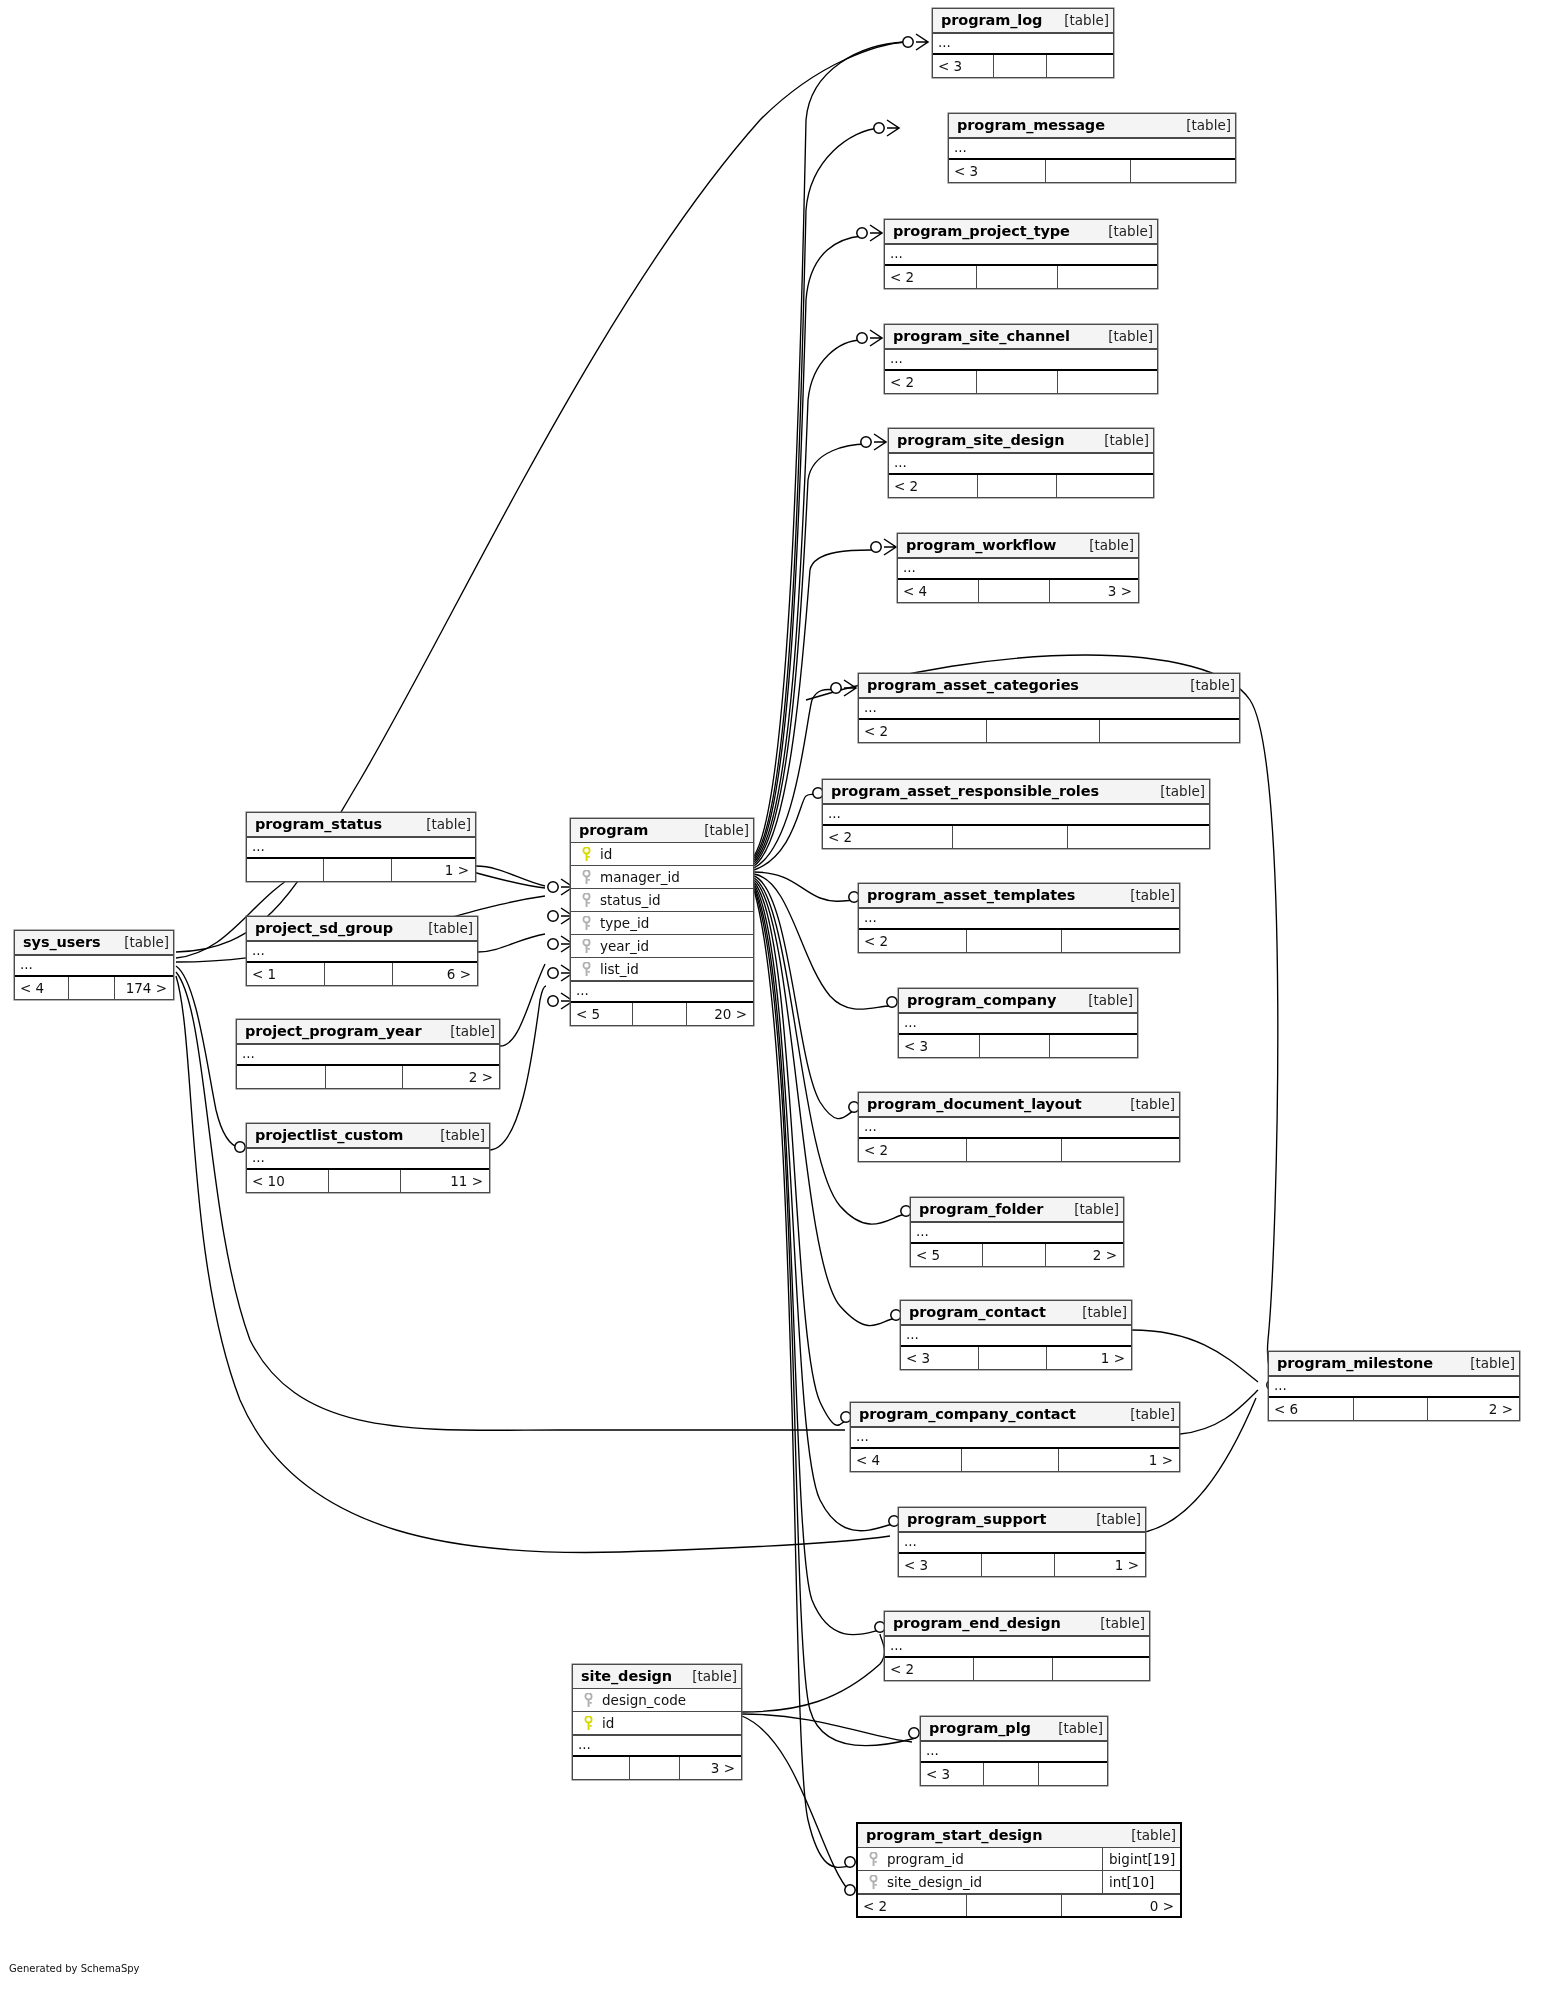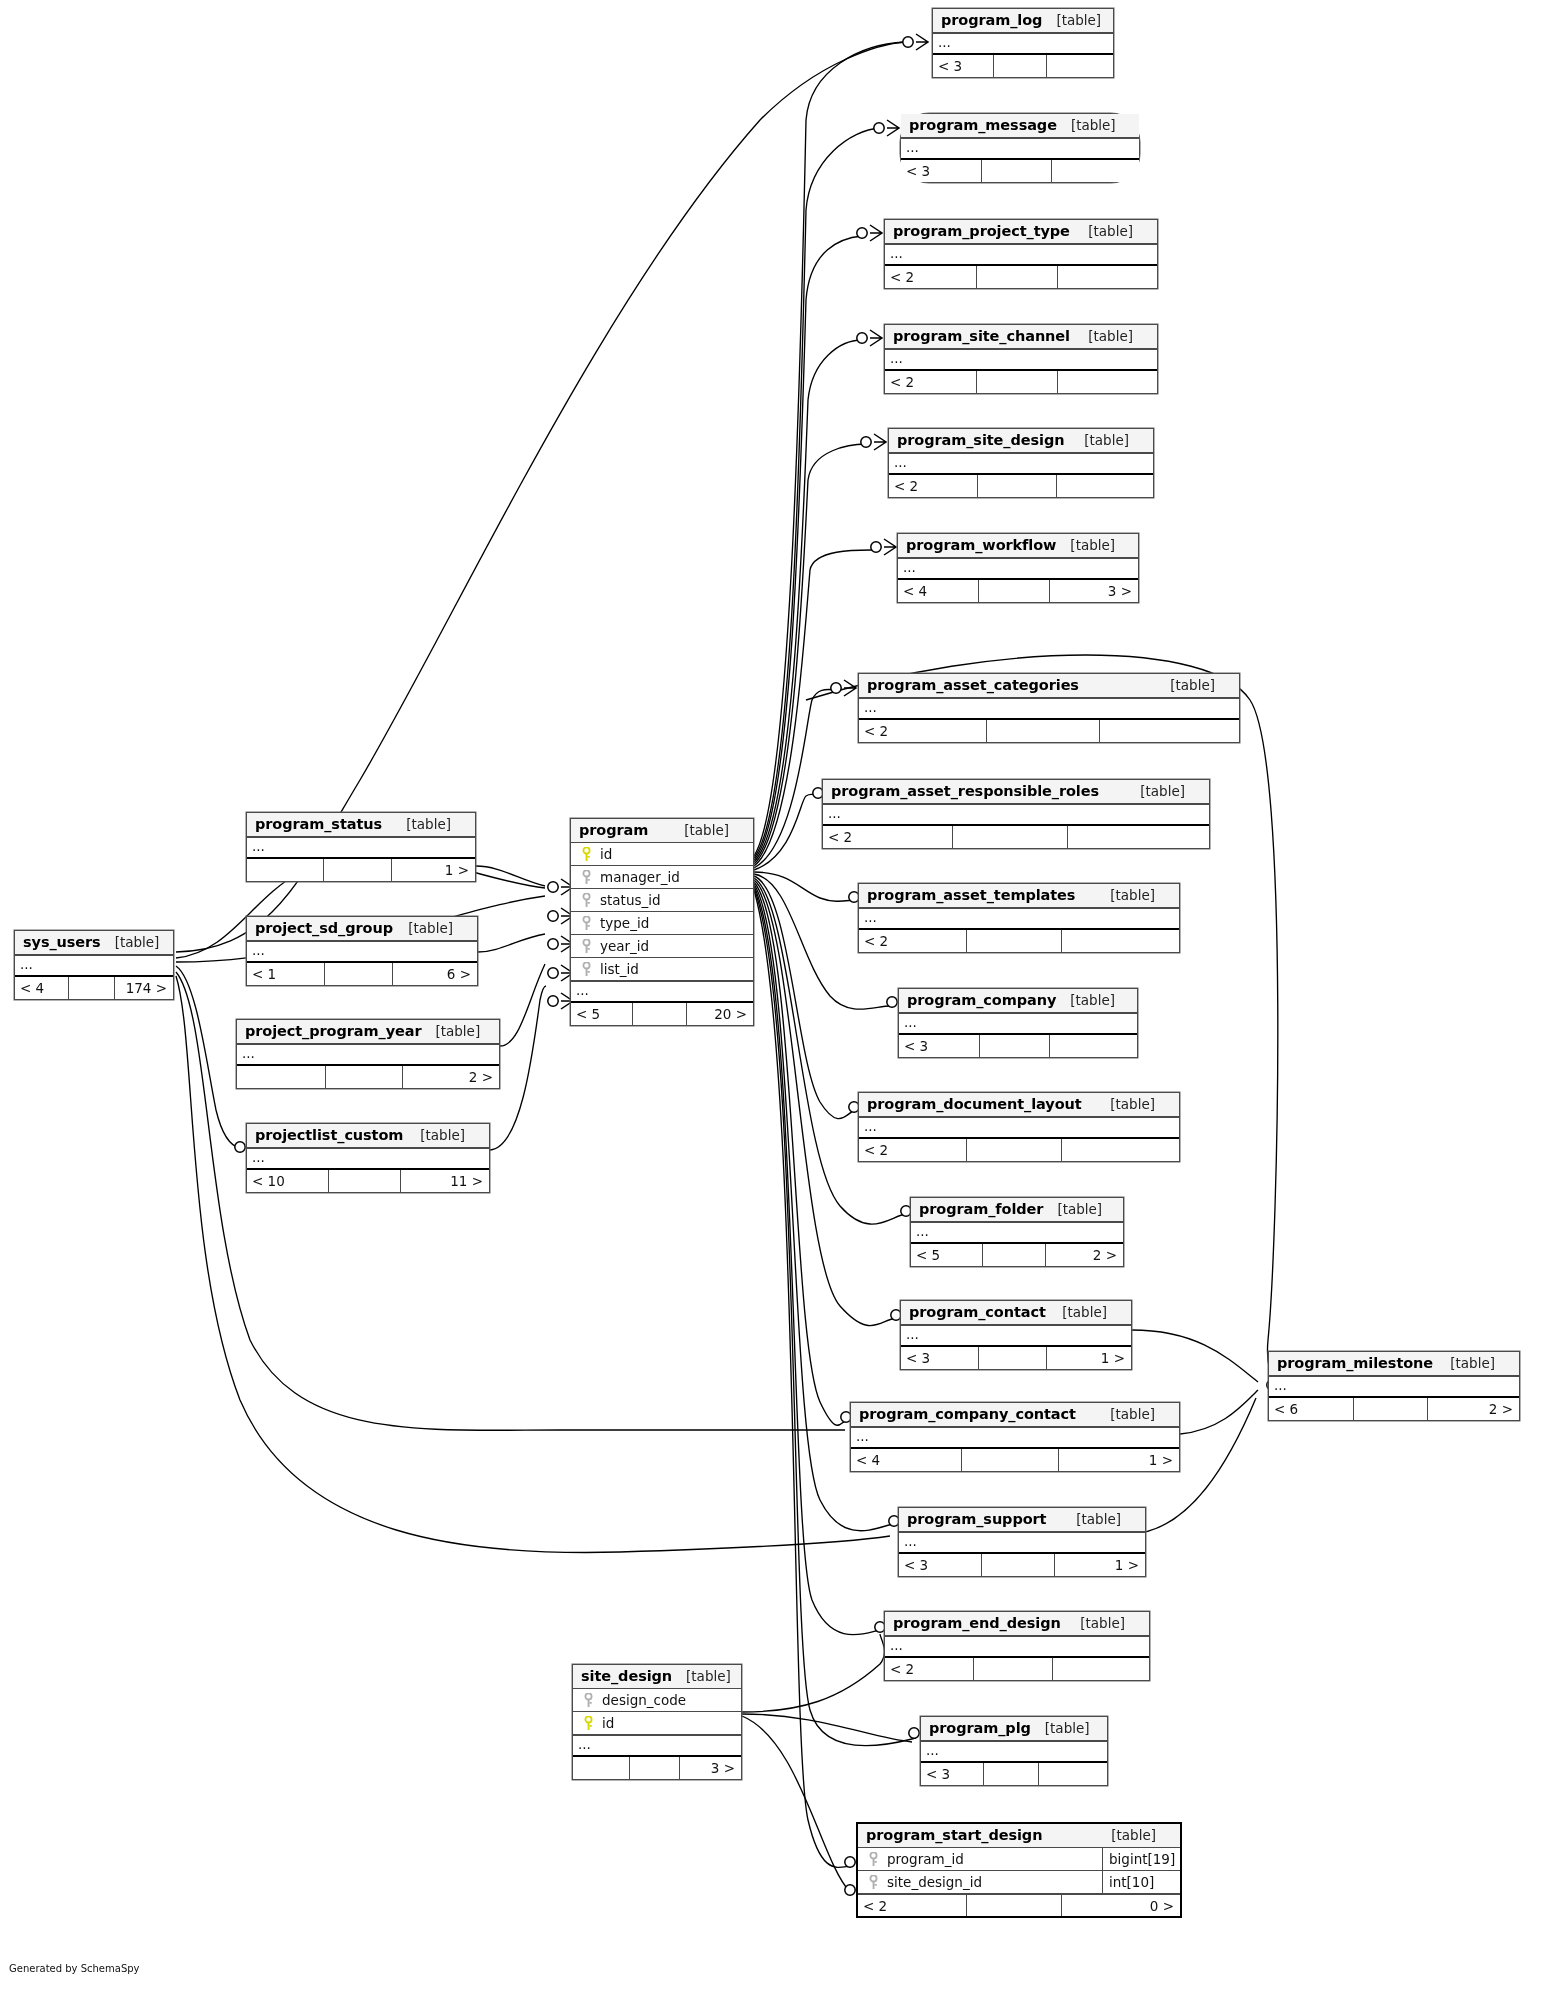--- a/index.html
+++ b/index.html
@@ -35,21 +35,21 @@
   .table-node.thick {
     border: 2px solid #000000;
     box-shadow: none;
   }
   .tn-header {
     display: flex;
     align-items: center;
     justify-content: space-between;
     background: #f4f4f4;
     border-bottom: 1px solid #4a4a4a;
-    padding: 2px 24px 3px 8px;
+    padding: 2px 4px 3px 8px;
     height: 24px;
     box-sizing: border-box;
     white-space: nowrap;
   }
   .tn-name {
     font-weight: bold;
     font-size: 14.5px;
     color: #000000;
     letter-spacing: -0.1px;
   }
@@ -299,21 +299,21 @@
       <span class="tn-type">[table]</span>
     </div>
     <div class="tn-ellipsis">...</div>
     <div class="tn-footer">
       <div class="ft-cell ft-left">&lt; 3</div>
       <div class="ft-cell ft-mid"></div>
       <div class="ft-cell ft-right"></div>
     </div>
   </div>
 
-  <div class="table-node" style="left:900px; top:113px; width:240px;border-radius:29px;">
+  <div class="table-node" style="left:948px; top:113px; width:288px;">
     <div class="tn-header">
       <span class="tn-name">program_message</span>
       <span class="tn-type">[table]</span>
     </div>
     <div class="tn-ellipsis">...</div>
     <div class="tn-footer">
       <div class="ft-cell ft-left">&lt; 3</div>
       <div class="ft-cell ft-mid"></div>
       <div class="ft-cell ft-right"></div>
     </div>

